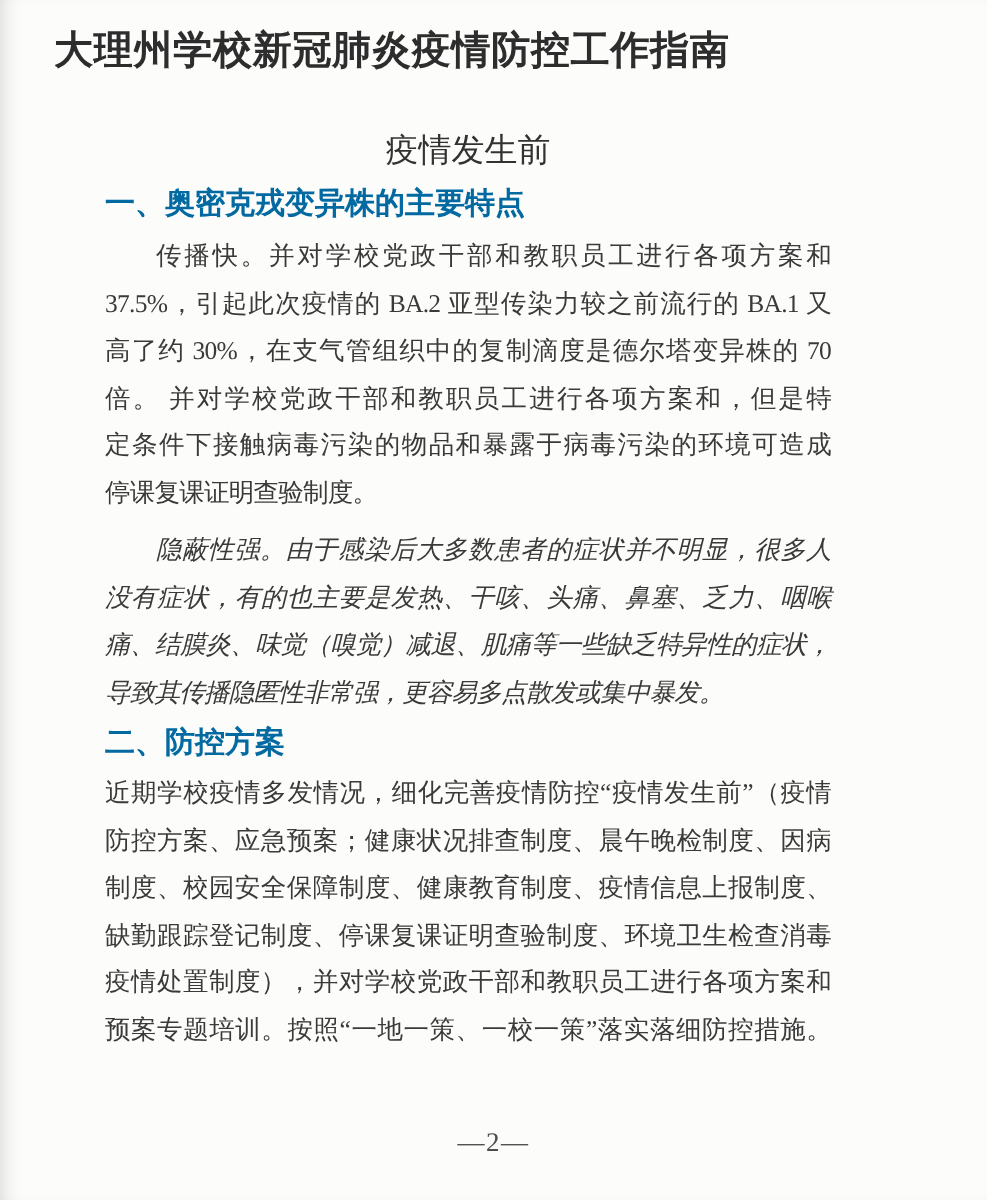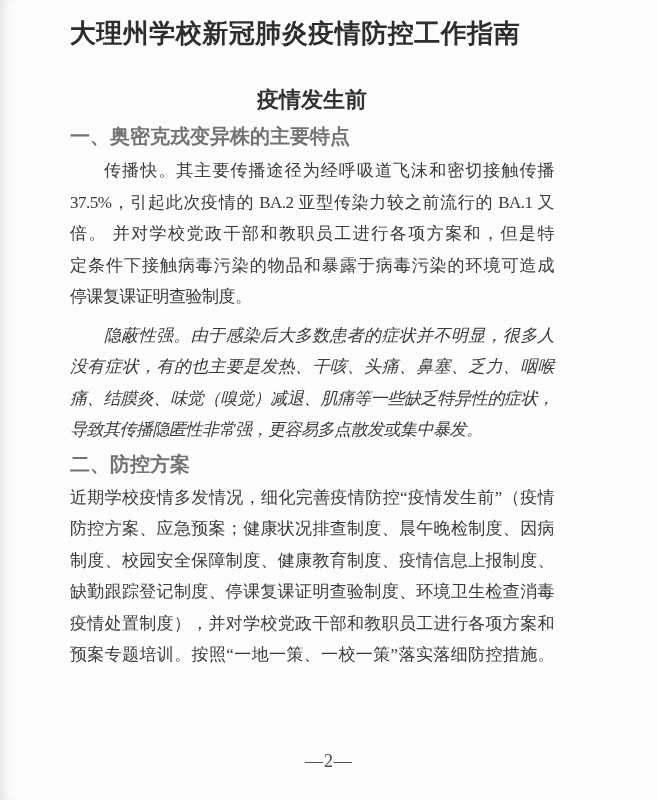--- a/index.html
+++ b/index.html
@@ -13,41 +13,41 @@
     padding: 0 104px 0 70px;
     overflow: hidden;
     font-family: "Liberation Serif", "DejaVu Serif", serif;
     color: #3a3a3a;
     box-shadow: inset 10px 0 14px -10px rgba(0,0,0,0.18);
   }
   .doc-title {
     margin-top: 16px;
     margin-left: -34px;   
     margin-right: 0;
-    text-align: center;
+    text-align: left;
     font-size: 26px;
     line-height: 36px;
     font-weight: bold;
     letter-spacing: 0.5px;
     color: #2d2d2d;
   }
   .stage-heading {
     margin-top: 33px;
     text-align: center;
     font-size: 22px;
     line-height: 30px;
-    font-weight: bold;
+    font-weight: normal;
     color: #323232;
   }
   .h-sans {
     font-family: "Liberation Sans", "DejaVu Sans", sans-serif;
     font-weight: bold;
     font-size: 20px;
     line-height: 28px;
-    color: #737373;
+    color: #0369a1;
   }
   .h-one { margin-top: 7px; }
   .h-two { margin-top: 4px; }
   .para { margin: 0; }
   .p1 { margin-top: 5px; }
   .p2 { margin-top: 7px; font-style: italic; }
   .p3 { margin-top: 4px; }
   .line {
     font-size: 17px;
     line-height: 31.5px;
@@ -76,22 +76,23 @@
 
 <div class="page">
 
   <div class="doc-title">大理州学校新冠肺炎疫情防控工作指南</div>
 
   <div class="stage-heading">疫情发生前</div>
 
   <div class="h-sans h-one">一、奥密克戎变异株的主要特点</div>
 
   <div class="para p1">
-    <div class="line indent">传播快。其主要传播途径为经呼吸道飞沫和密切接触传播</div>
+    <div class="line indent">传播快。并对学校党政干部和教职员工进行各项方案和</div>
     <div class="line">37.5%，引起此次疫情的 BA.2 亚型传染力较之前流行的 BA.1 又</div>
+    <div class="line">高了约 30%，在支气管组织中的复制滴度是德尔塔变异株的 70</div>
     <div class="line">倍。 并对学校党政干部和教职员工进行各项方案和，但是特</div>
     <div class="line">定条件下接触病毒污染的物品和暴露于病毒污染的环境可造成</div>
     <div class="line lastline">停课复课证明查验制度。</div>
   </div>
 
   <div class="para p2">
     <div class="line indent">隐蔽性强。由于感染后大多数患者的症状并不明显，很多人</div>
     <div class="line">没有症状，有的也主要是发热、干咳、头痛、鼻塞、乏力、咽喉</div>
     <div class="line">痛、结膜炎、味觉（嗅觉）减退、肌痛等一些缺乏特异性的症状，</div>
     <div class="line lastline">导致其传播隐匿性非常强，更容易多点散发或集中暴发。</div>

